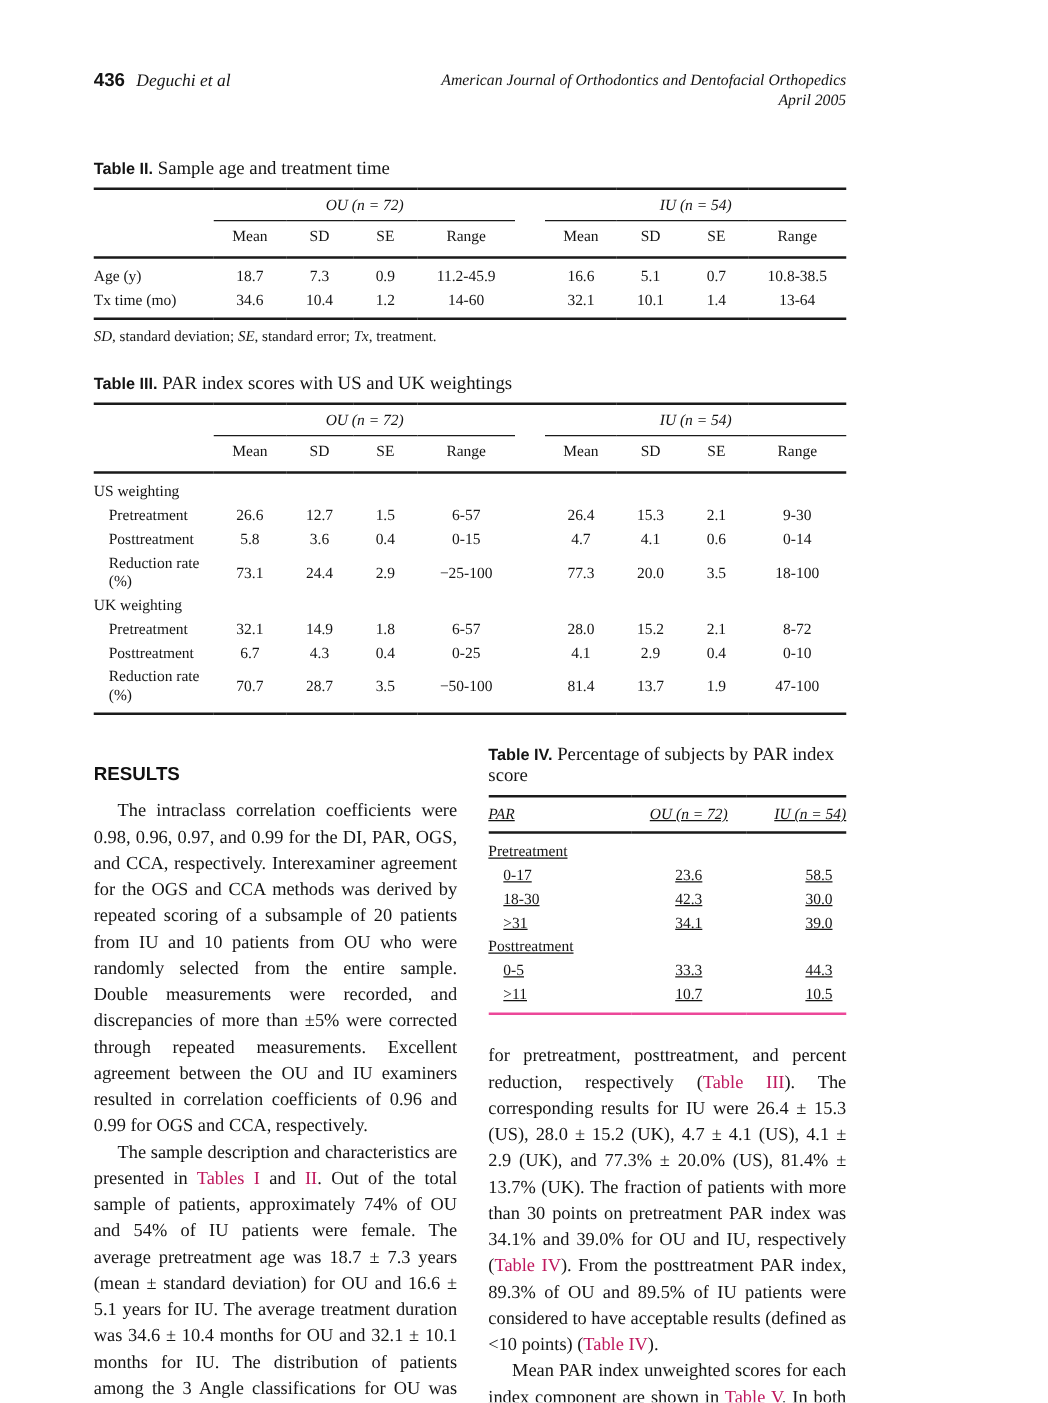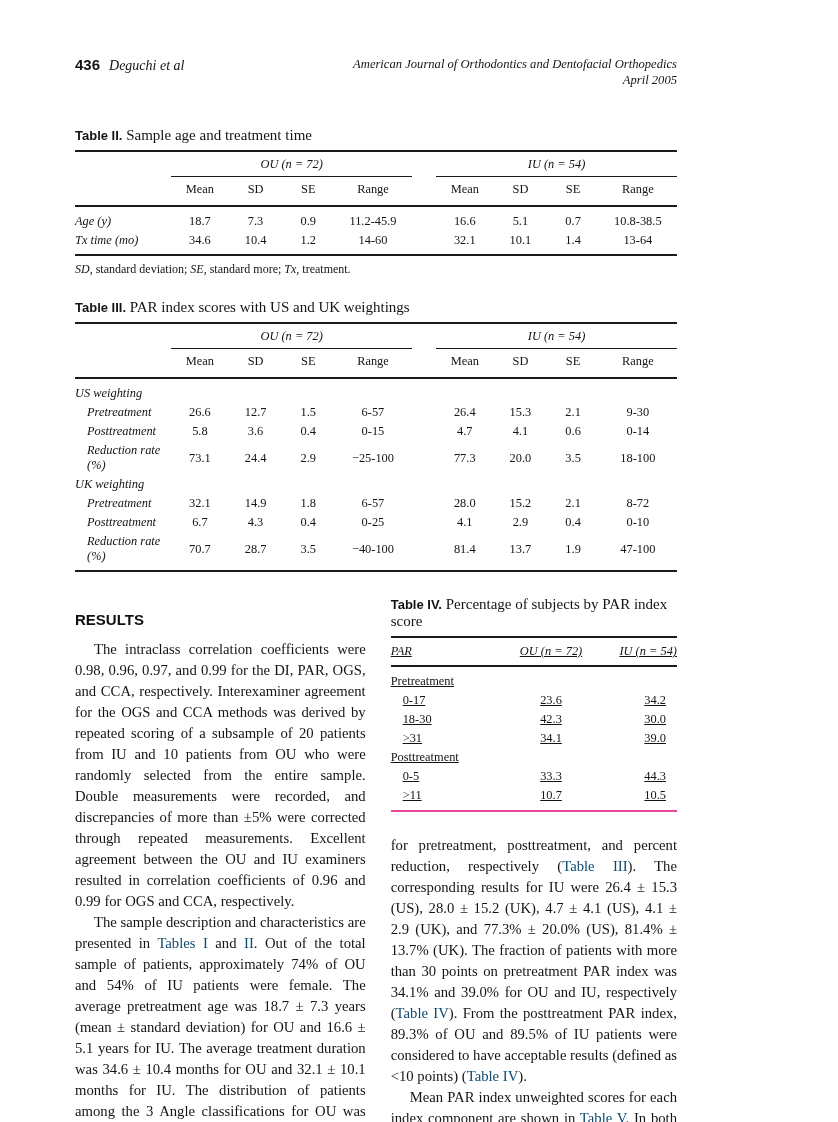--- a/index.html
+++ b/index.html
@@ -25,38 +25,38 @@
     border-top:2.5px solid #1a1a1a; border-bottom:2.2px solid #1a1a1a;
   }
   table.dtab th, table.dtab td { font-weight:normal; padding:2px 0; }
   tr.grp-row th.grp {
     font-style:italic; text-align:center; padding:5px 0 4px 0;
     border-bottom:1px solid #1a1a1a;
   }
   tr.sub-row th { padding:5px 0 8px 0; border-bottom:2.2px solid #1a1a1a; }
   tr.sub-row th.lbl-col, tr.sub-row th.gapc { border-bottom:2.2px solid #1a1a1a; }
   table.dtab td { text-align:center; }
-  table.dtab td.lbl { text-align:left;font-style:italic; }
+  table.dtab td.lbl { text-align:left; }
   table.dtab td.ind { padding-left:12px; }
   table.dtab tbody tr.first td { padding-top:7px; }
   table.dtab tbody tr.last td { padding-bottom:6px; }
   .footnote { font-size:12px; margin-top:6px; }
   .footnote .it { font-style:italic; }
   
   .columns { display:flex; margin-top:24px; }
   .col-left { width:335px; }
   .col-right { width:330px; margin-left:25px; }
   h2.results {
     font-family:"Liberation Sans", sans-serif; font-weight:bold; font-size:15px;
     margin:15px 0 11px 0; color:#111;
   }
   .para { font-size:14.7px; line-height:21px; text-align:justify; margin:0; }
   .para.ind { text-indent:19px; }
   .para + .para { margin-top:0; }
-  .link { color:#0c4a6e; }
+  .link { color:#be185d; }
   .it { font-style:italic; }
   
   .t4block { margin-top:0; }
   table.t4 {
     width:100%; border-collapse:collapse; font-size:12.4px;
     border-top:2.5px solid #1a1a1a; border-bottom:2px solid #ec4899;text-decoration:underline;
   }
   table.t4 th { font-style:italic; font-weight:normal; padding:6px 0 6px 0; border-bottom:2px solid #1a1a1a; }
   table.t4 th.h-par { text-align:left; }
   table.t4 th.h-ou { text-align:center; }
@@ -143,21 +143,21 @@
             <td>1.2</td>
             <td>14-60</td>
           <td></td>
           <td>32.1</td>
             <td>10.1</td>
             <td>1.4</td>
             <td>13-64</td>
         </tr>
       </tbody>
     </table>
-    <div class="footnote"><span class="it">SD</span><span>, standard deviation; </span><span class="it">SE</span><span>, standard more; </span><span class="it">Tx</span><span>, treatment.</span></div>
+    <div class="footnote"><span class="it">SD</span><span>, standard deviation; </span><span class="it">SE</span><span>, standard error; </span><span class="it">Tx</span><span>, treatment.</span></div>
   </section>
 
   <section class="tblock second">
     <div class="ttitle-line">
       <span class="tlabel">Table III.</span>
       <span class="ttext">PAR index scores with US and UK weightings</span>
     </div>
     <table class="dtab">
       <colgroup>
         <col style="width:16%">
@@ -256,21 +256,21 @@
           <td>4.1</td>
             <td>2.9</td>
             <td>0.4</td>
             <td>0-10</td>
         </tr>
         <tr class="last">
           <td class="lbl ind">Reduction rate (%)</td>
           <td>70.7</td>
             <td>28.7</td>
             <td>3.5</td>
-            <td>−40-100</td>
+            <td>−50-100</td>
           <td></td>
           <td>81.4</td>
             <td>13.7</td>
             <td>1.9</td>
             <td>47-100</td>
         </tr>
       </tbody>
     </table>
   </section>
 
@@ -303,21 +303,21 @@
           </thead>
           <tbody>
             <tr class="first">
                 <td class="lbl">Pretreatment</td>
                 <td class="ou"></td>
                 <td class="iu"></td>
               </tr>
             <tr>
                 <td class="lbl ind">0-17</td>
                 <td class="ou">23.6</td>
-                <td class="iu">34.2</td>
+                <td class="iu">58.5</td>
               </tr>
             <tr>
                 <td class="lbl ind">18-30</td>
                 <td class="ou">42.3</td>
                 <td class="iu">30.0</td>
               </tr>
             <tr>
                 <td class="lbl ind">&gt;31</td>
                 <td class="ou">34.1</td>
                 <td class="iu">39.0</td>

